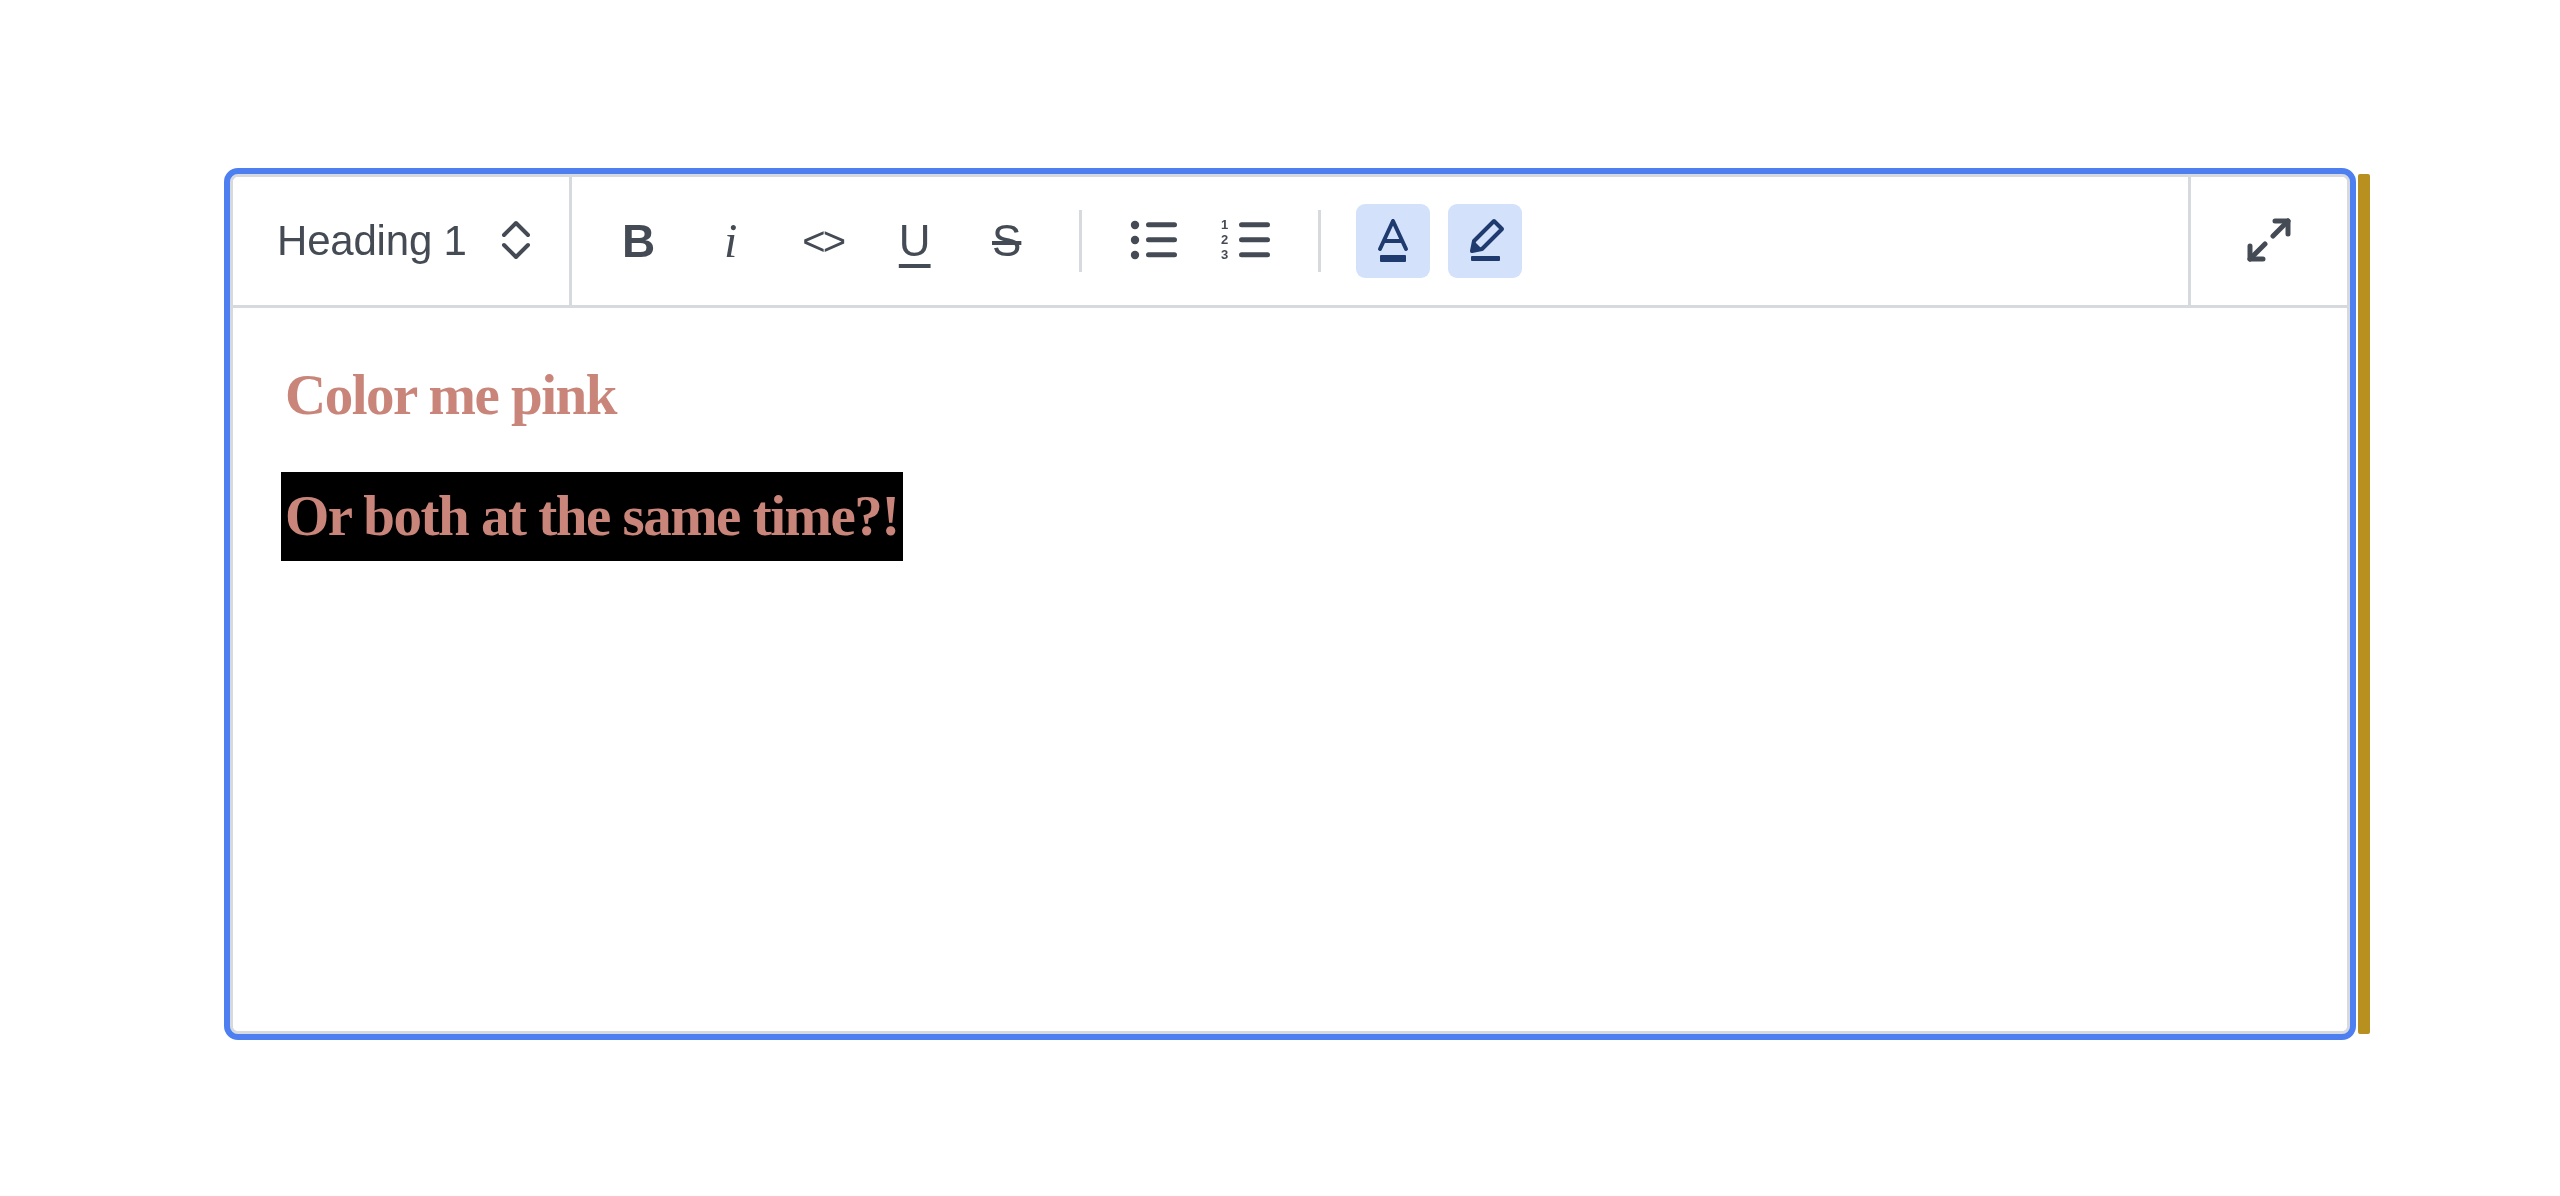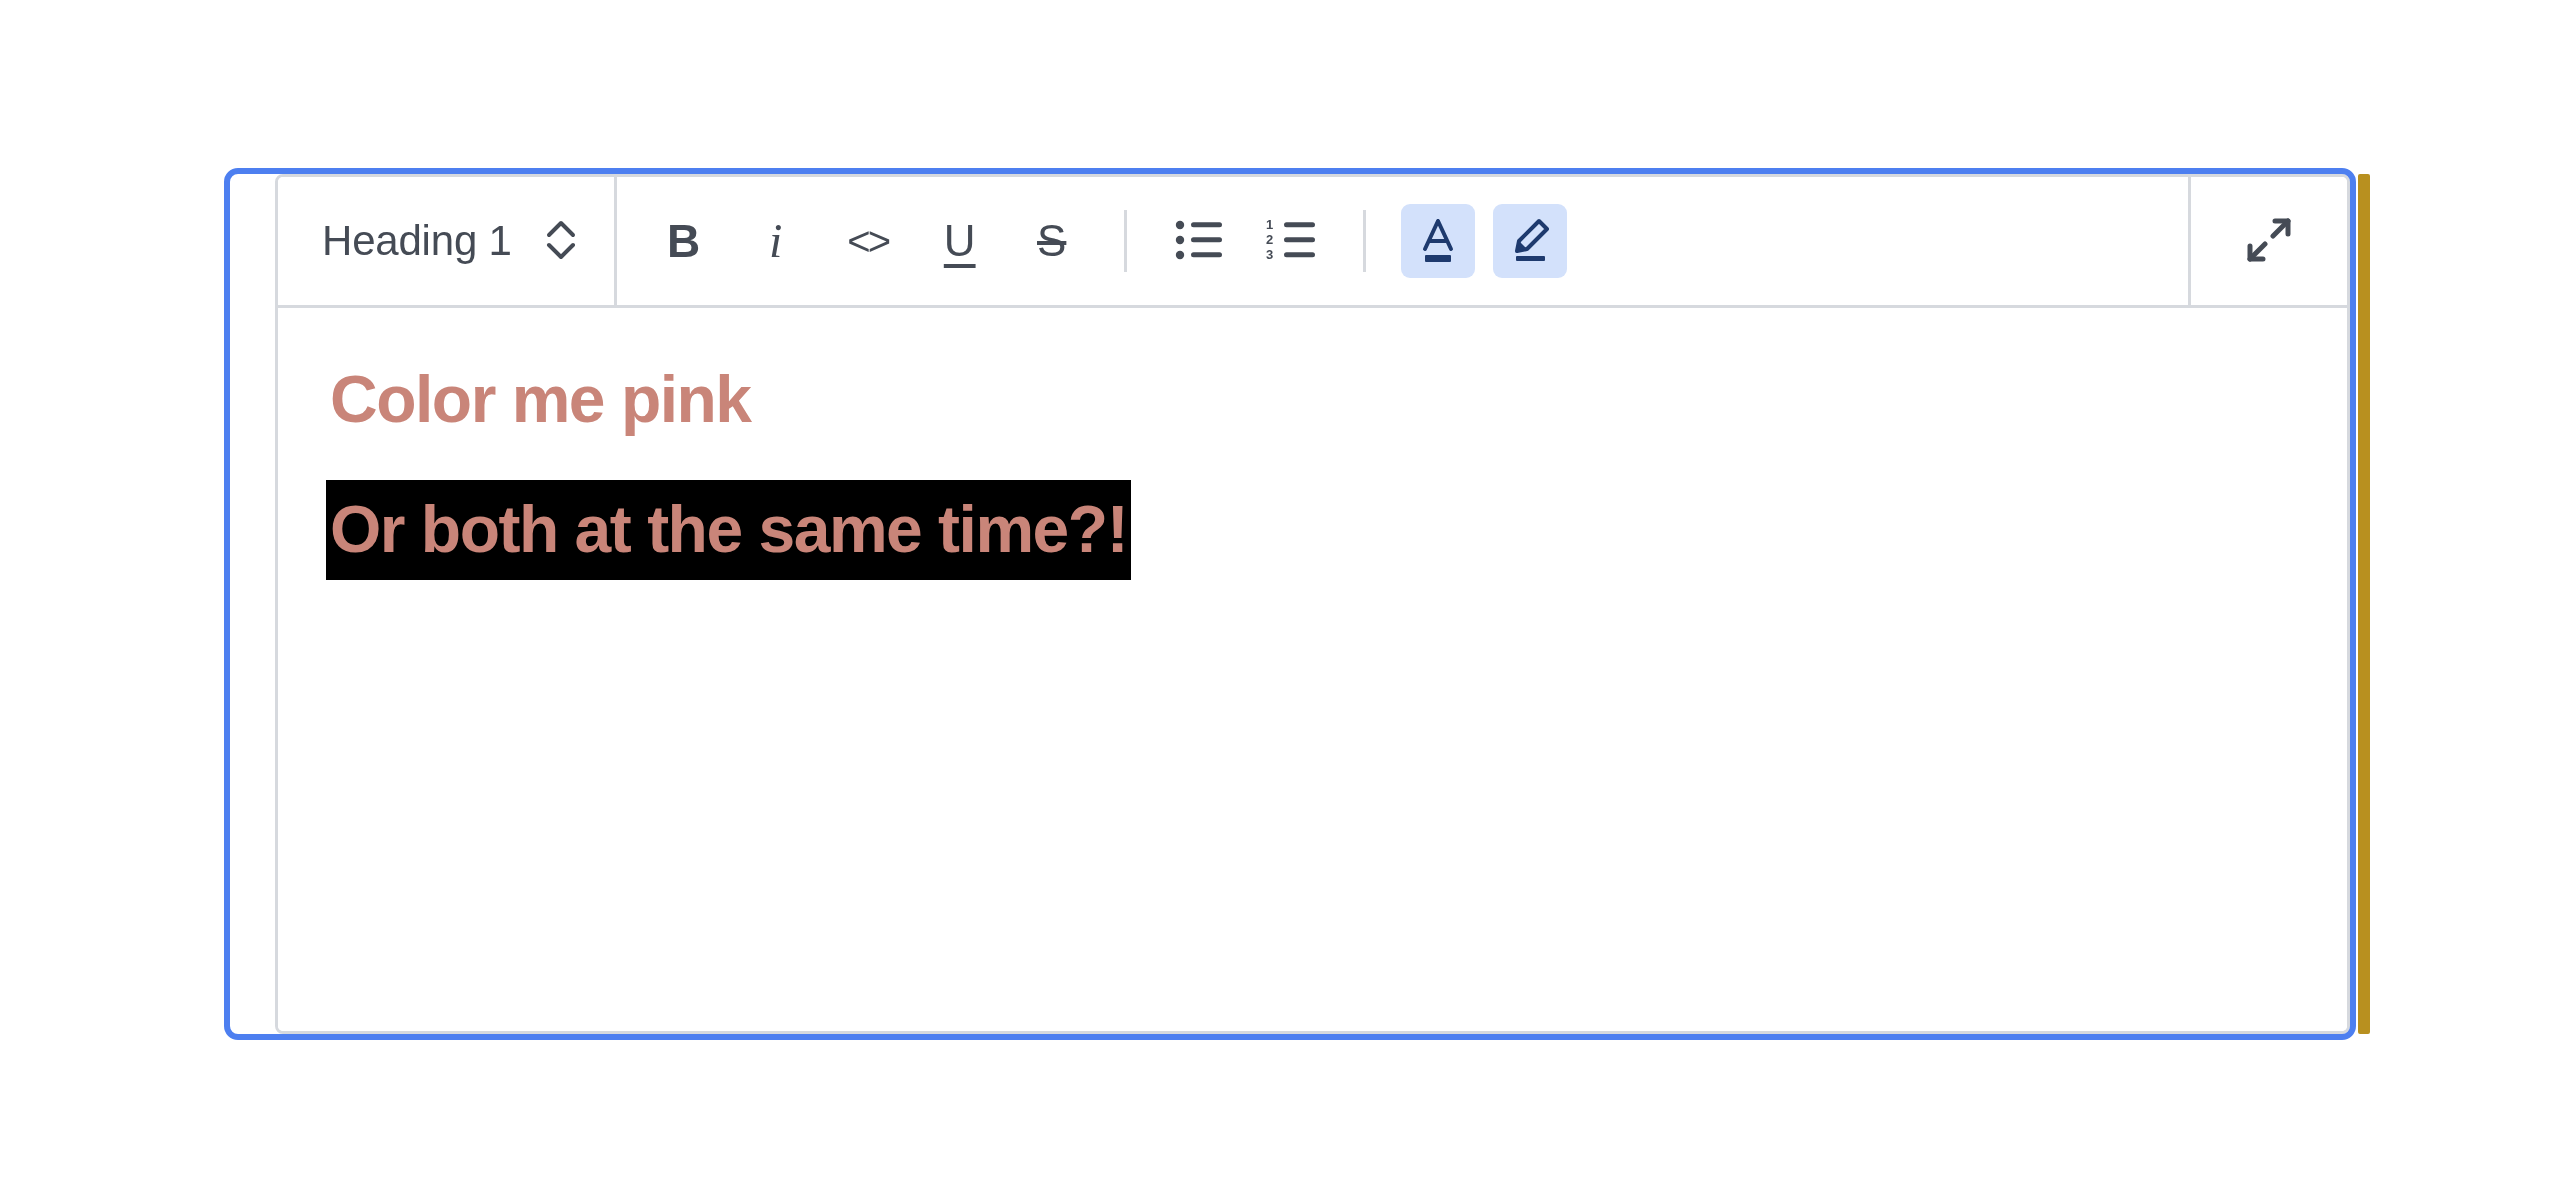--- a/index.html
+++ b/index.html
@@ -49,21 +49,20 @@
     position: absolute;
     inset: 6px;
     background: #ffffff;
     border: 3px solid #d6d9de;
     border-radius: 8px;
     box-sizing: border-box;
     z-index: 1;
     display: flex;
     flex-direction: column;
     overflow: hidden;
-    margin-left: 45px;
   }
 
   
   .toolbar {
     height: 128px;
     flex: 0 0 128px;
     display: flex;
     align-items: stretch;
     border-bottom: 3px solid #d6d9de;
     background: #ffffff;
@@ -162,23 +161,23 @@
   .content {
     flex: 1 1 auto;
     background: #ffffff;
     padding: 58px 48px 40px 48px;
     box-sizing: border-box;
     overflow: hidden;
   }
 
   .doc-line {
     font-weight: bold;
-    font-size: 66px;
+    font-size: 57px;
     line-height: 1.0;
-    font-family: Liberation Sans, sans-serif;
+    font-family: Liberation Serif, serif;
     letter-spacing: -1.5px;
     margin: 0 0 64px 0;
     white-space: nowrap;
   }
   .doc-line:last-child { margin-bottom: 0; }
 
   .doc-line .mark {
     padding: 12px 4px 14px 4px;
     box-decoration-break: clone;
     -webkit-box-decoration-break: clone;

